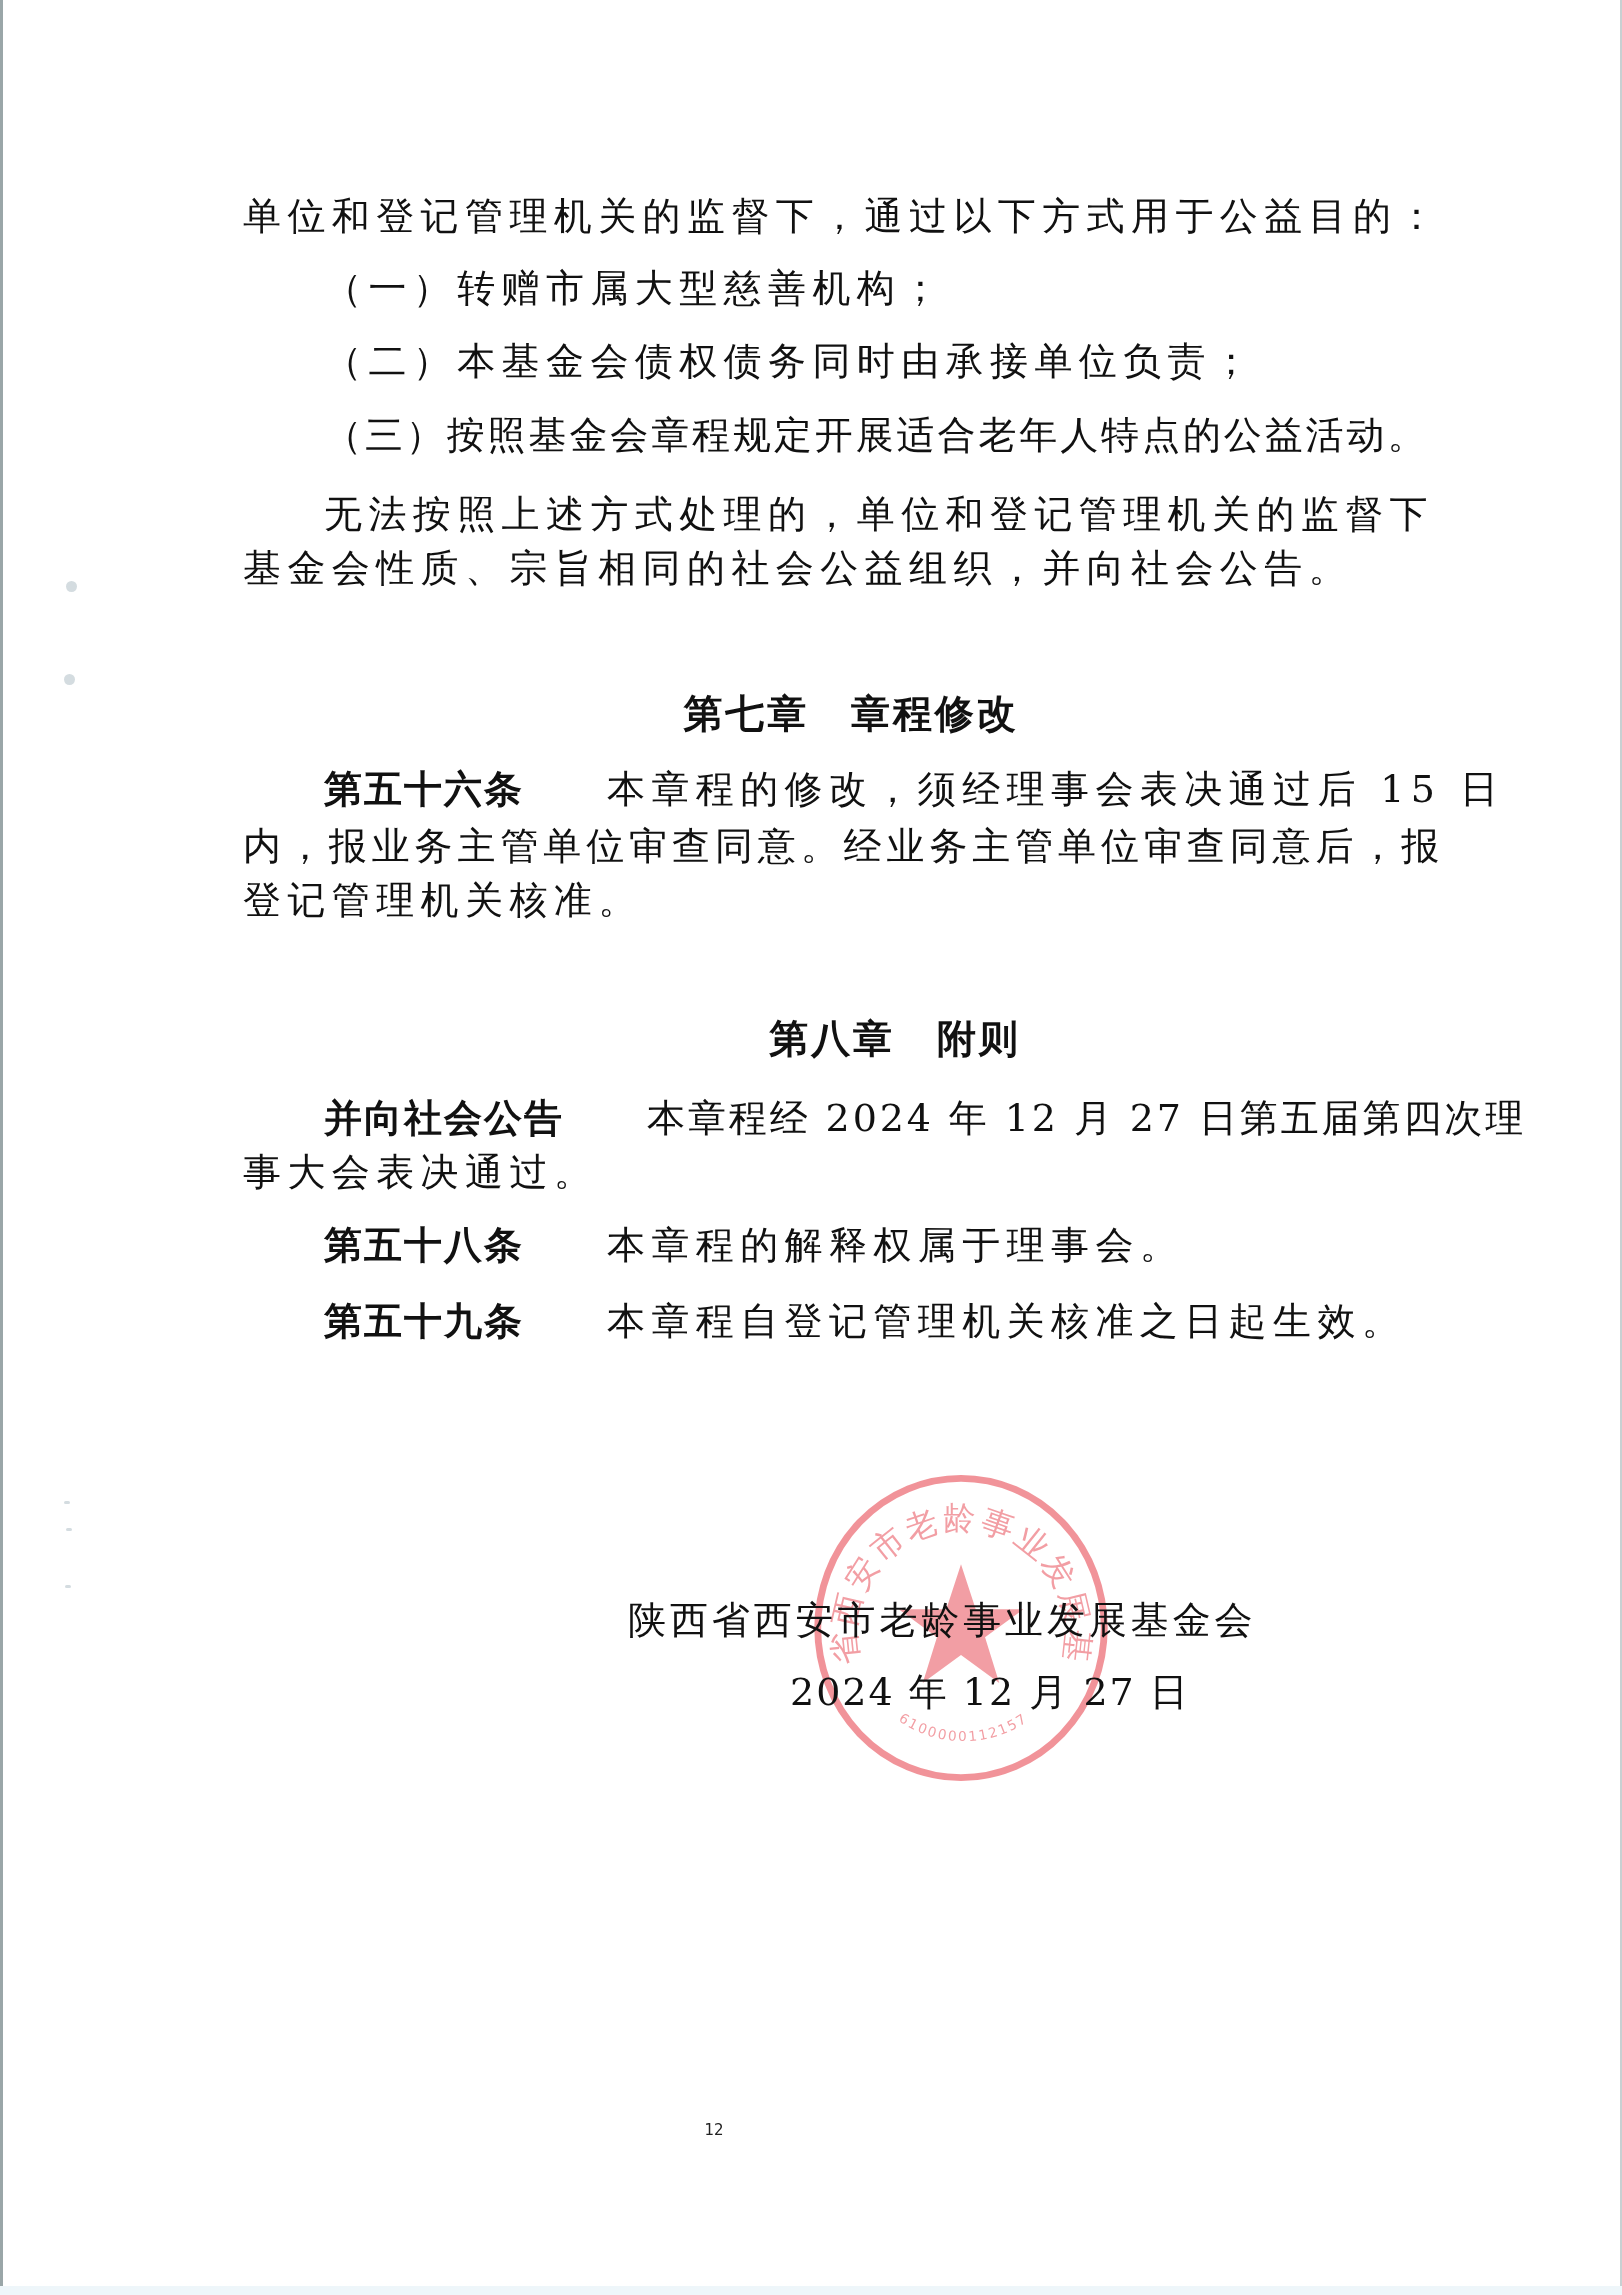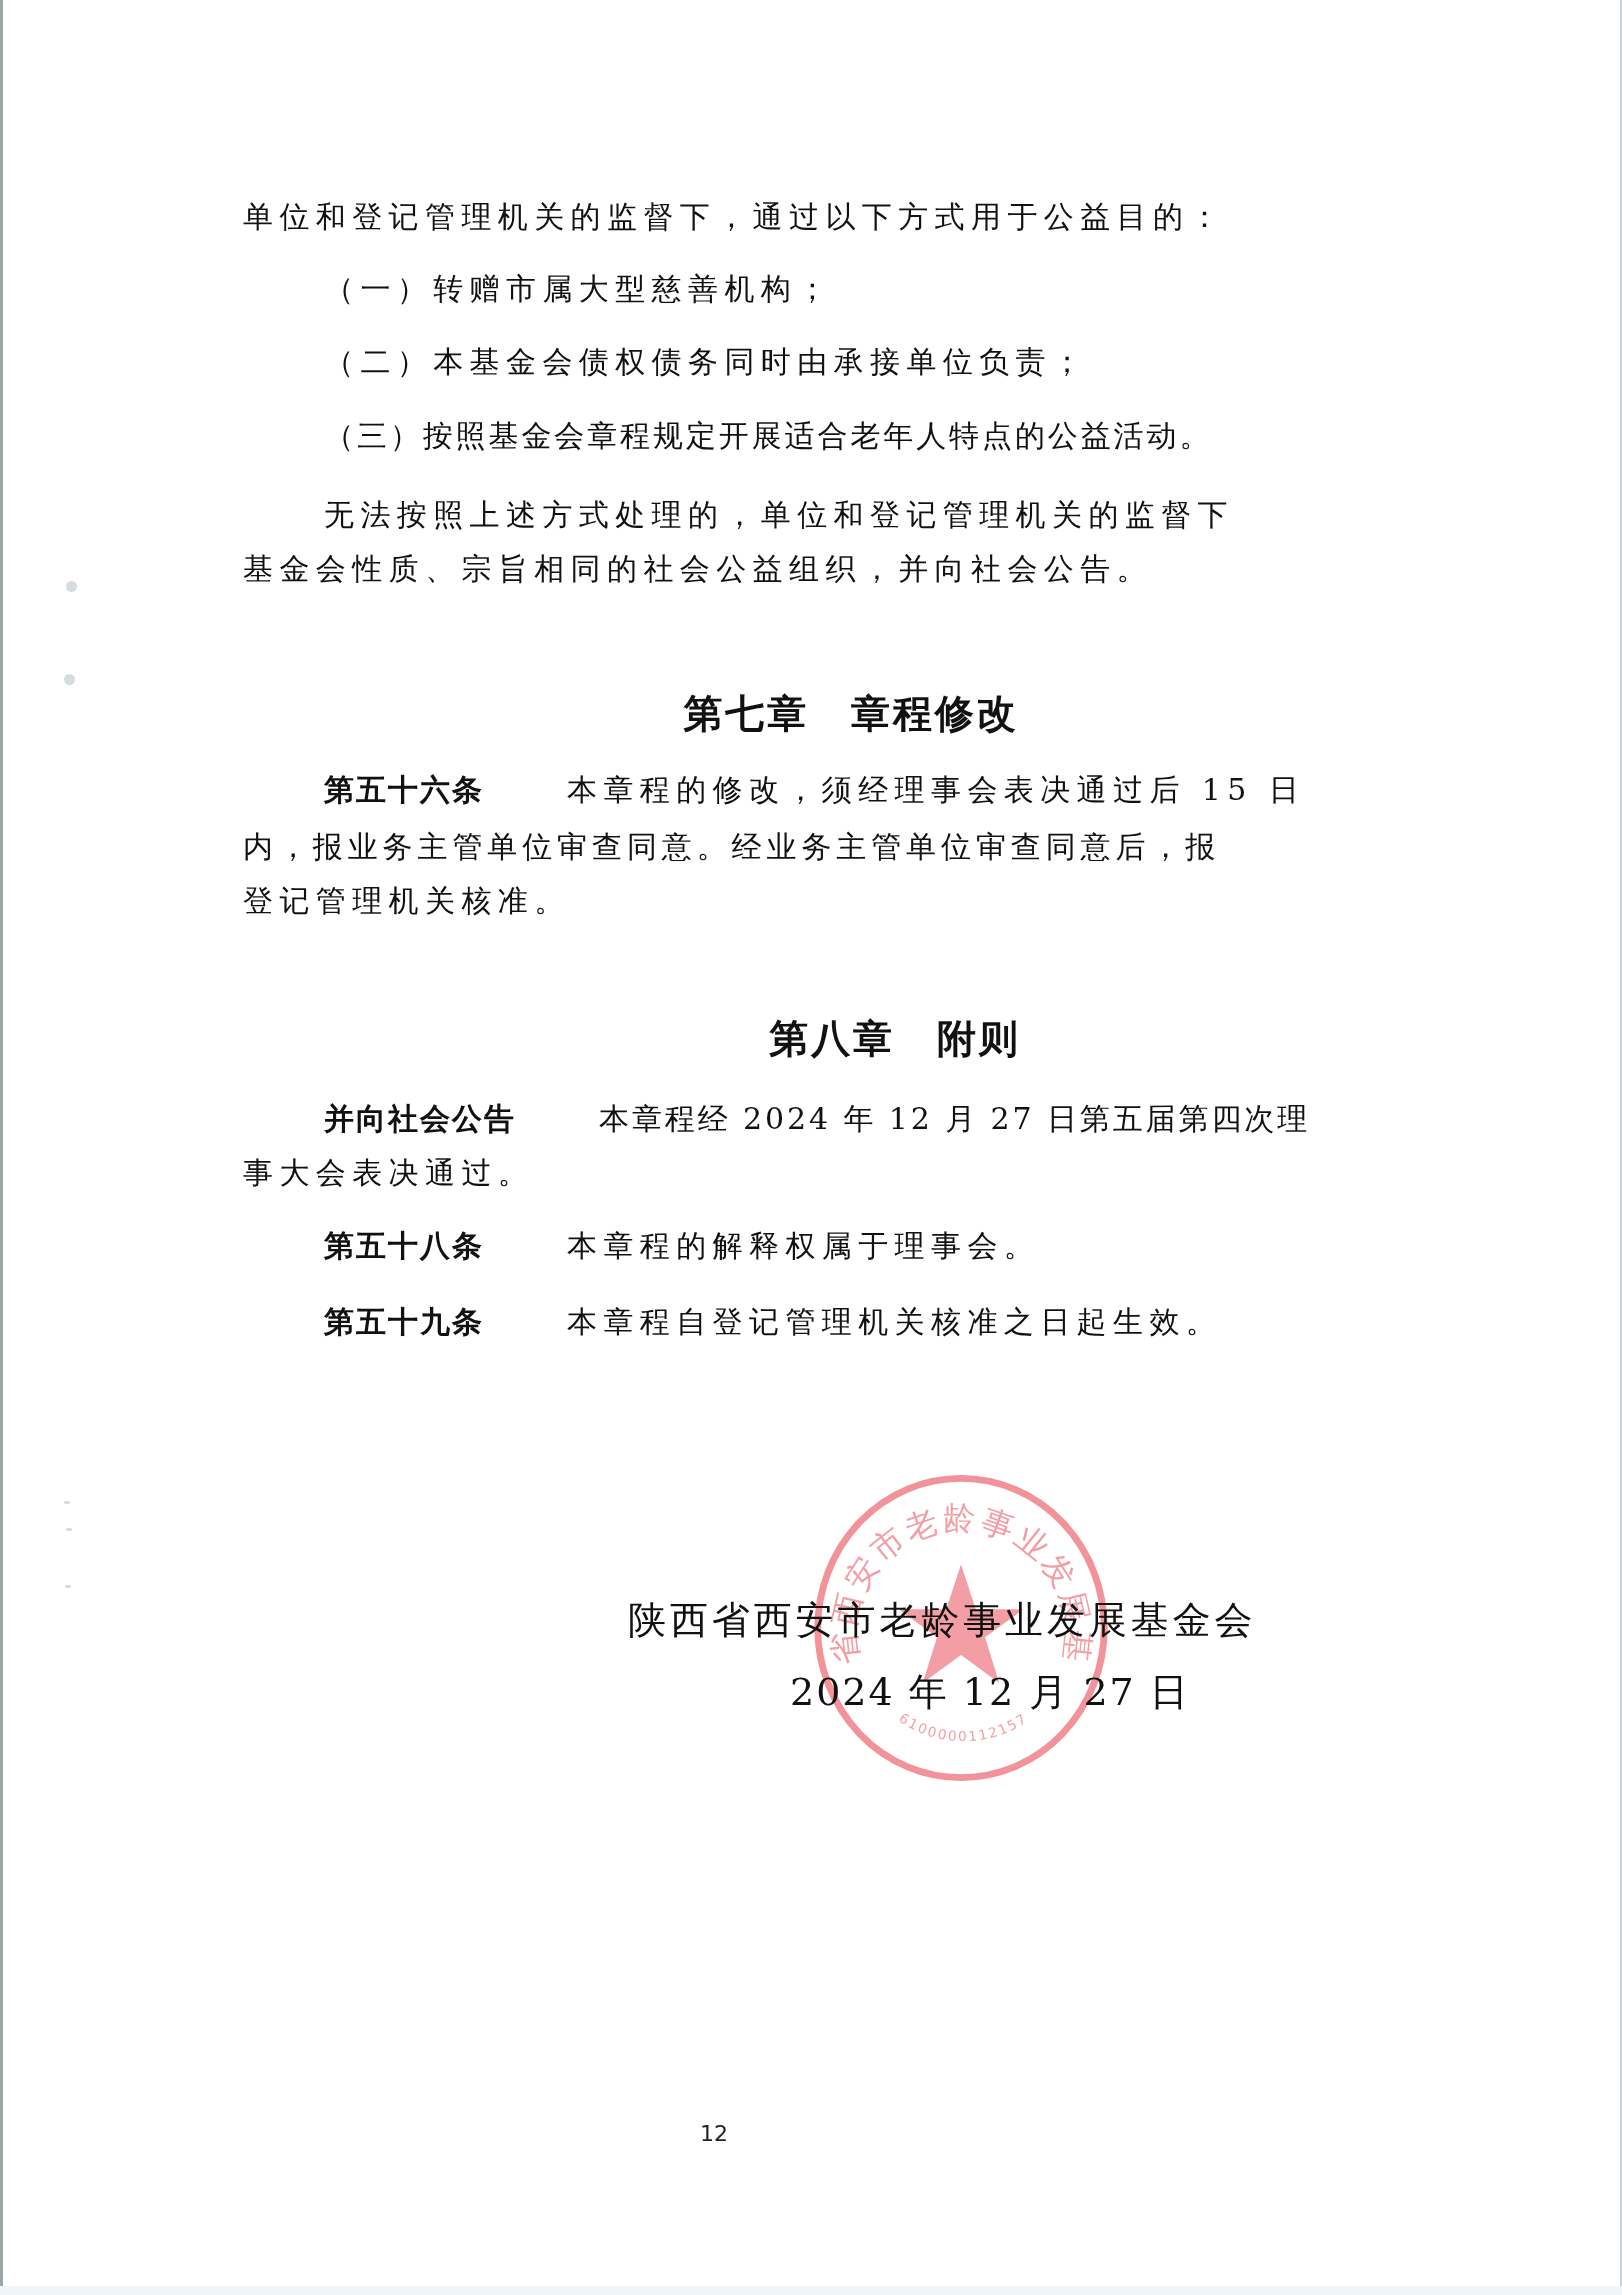--- a/index.html
+++ b/index.html
@@ -8,29 +8,29 @@
     background: #ffffff;
     font-family: "DejaVu Serif", "Liberation Serif", serif;
     color: #111111;
   }
   .edge-left { position: absolute; left: 0; top: 0; width: 2.9px; height: 2295px; background: #9aa6a8; }
   .edge-right { position: absolute; right: 0; top: 0; width: 2px; height: 2295px; background: #c8d0d2; }
   .edge-bottom { position: absolute; left: 0; bottom: 0; width: 1622px; height: 8.8px; background: #eef6fa; }
   .speck { position: absolute; width: 10.8px; height: 10.8px; border-radius: 50%; background: #c9d3d8; opacity: .8; }
   .speck.small { width: 5.9px; height: 2.9px; border-radius: 1.5px; }
 
-  .line { position: absolute; left: 243px; font-size: 30px; line-height: 49px; white-space: pre; letter-spacing: 6.4px; }
+  .line { position: absolute; left: 243px; font-size: 38px; line-height: 49px; white-space: pre; letter-spacing: 6.4px; }
   .indent { left: 324px; text-align: center; }
   .chapter { position: absolute; left: 0; width: 1622px; text-align: center; font-family: "DejaVu Sans", "Liberation Sans", sans-serif; font-weight: bold; font-size: 39px; line-height: 49px; letter-spacing: 2.9px; padding-left: 40px; }
   .art-label { font-family: "DejaVu Sans", "Liberation Sans", sans-serif; font-weight: bold; letter-spacing: 2px; }
   .art-gap { display: inline-block; width: 83px; }
 
   .stamp { position: absolute; left: 804px; top: 1471px; width: 314px; height: 314px; }
   .sig { position: absolute; font-size: 38px; line-height: 49px; letter-spacing: 3.9px; }
-  .page-num { position: absolute; left: 0; width: 1428px; top: 2121px; text-align: center; font-family: "DejaVu Sans", "Liberation Sans", sans-serif; font-size: 22px; color: #222; }
+  .page-num { position: absolute; left: 0; width: 1428px; top: 2121px; text-align: center; font-family: "DejaVu Sans", "Liberation Sans", sans-serif; font-size: 15px; color: #222; }
 </style>
 </head>
 <body>
 
 <div class="edge-left"></div>
 <div class="edge-right"></div>
 <div class="edge-bottom"></div>
 <div class="speck" style="left:66px;top:581px"></div>
 <div class="speck" style="left:64px;top:674px"></div>
 <div class="speck small" style="left:64px;top:1501px"></div>

